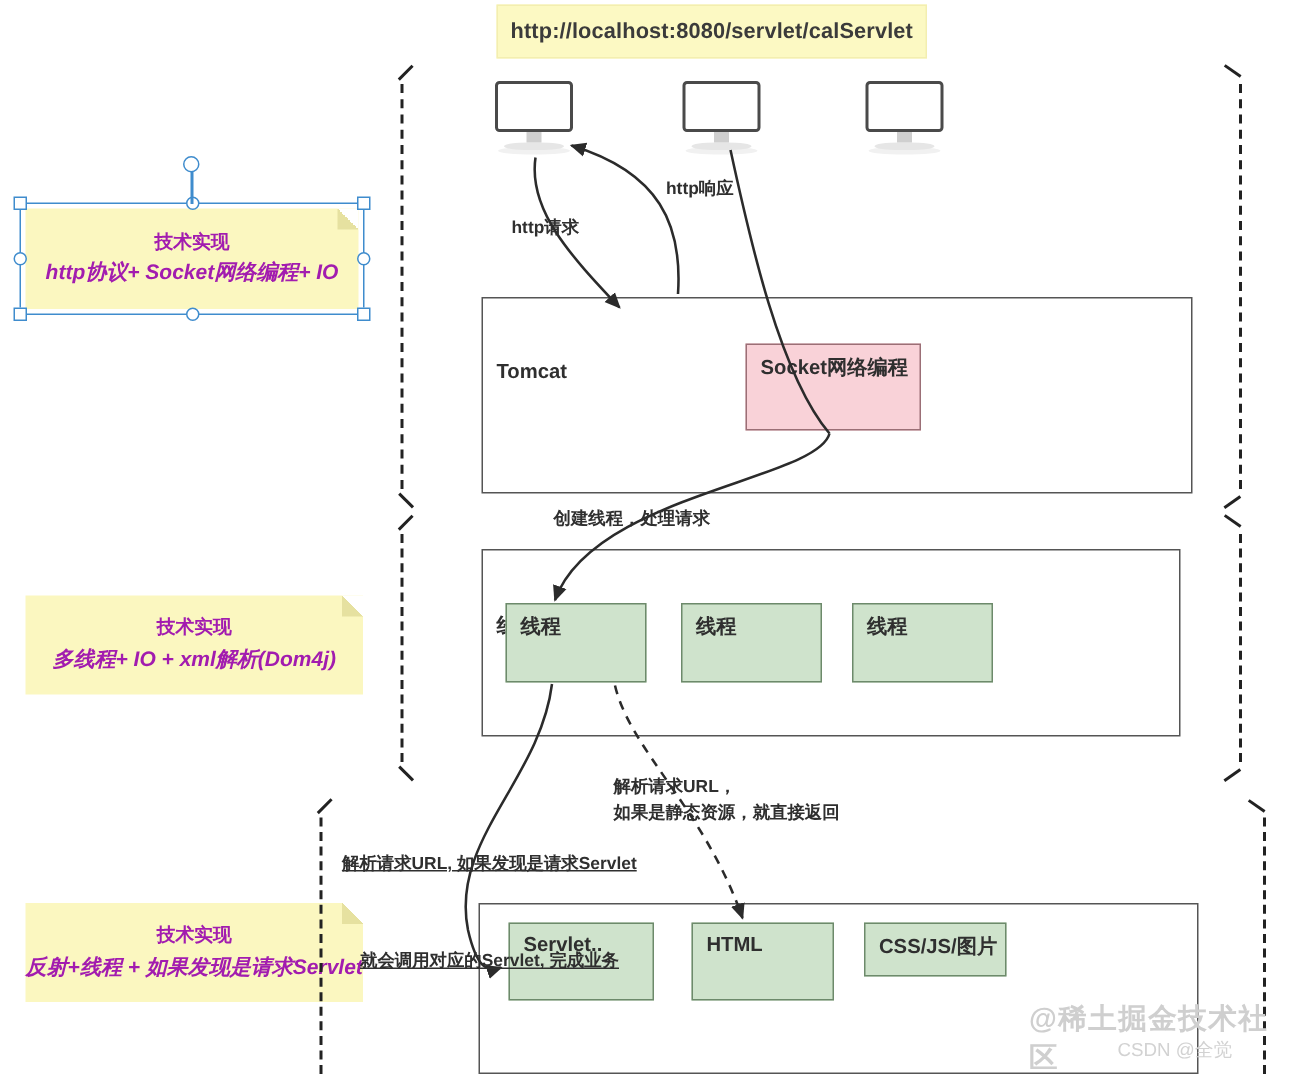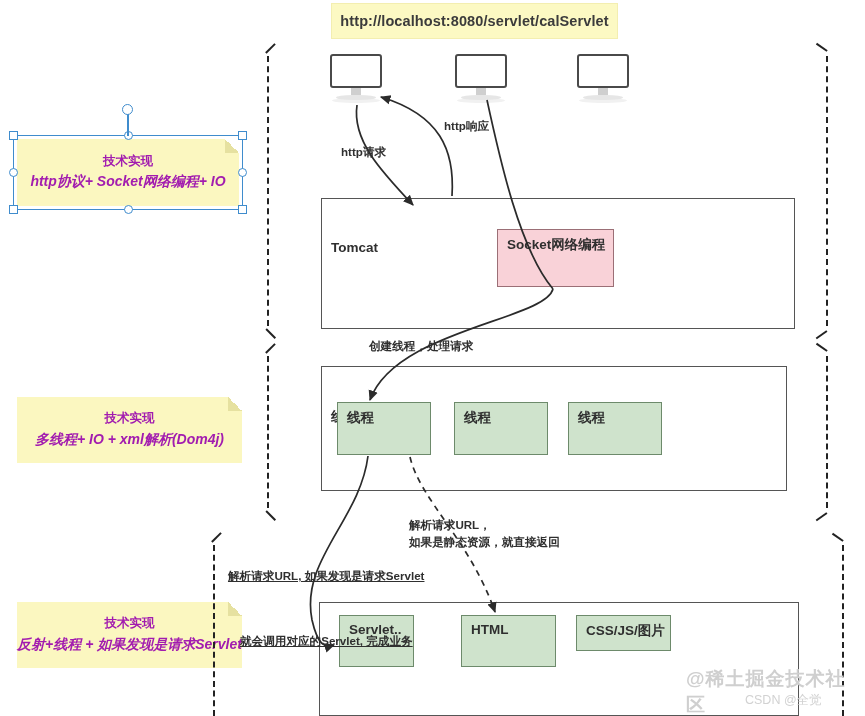--- a/index.html
+++ b/index.html
@@ -69,21 +69,21 @@
   .webxml{position:absolute;left:347px;top:229px;width:115px;height:55px;}
   .webxml .txt{position:absolute;left:0;top:12px;width:115px;text-align:center;
                font-size:12.5px;font-weight:bold;line-height:1.45;color:#2f2f2f;}
 
   .socket{left:497px;top:229px;width:117px;height:58px;}
 
   .th1{left:337px;top:402px;width:94px;height:53px;}
   .th2{left:454px;top:402px;width:94px;height:53px;}
   .th3{left:568px;top:402px;width:94px;height:53px;}
 
-  .rs1{left:339px;top:615px;width:75px;height:52px;padding-left:44px;}
+  .rs1{left:339px;top:615px;width:97px;height:52px;padding-left:44px;}
   .rs2{left:461px;top:615px;width:95px;height:52px;}
   .rs3{left:576px;top:615px;width:95px;height:36px;}
 
   
   .anno{position:absolute;font-size:11.6px;font-weight:bold;color:#2f2f2f;line-height:1.5;
         white-space:nowrap;}
 
   
   .monitor{position:absolute;width:52px;height:50px;}
   .mon-screen{position:absolute;left:0;top:0;width:52px;height:34px;

